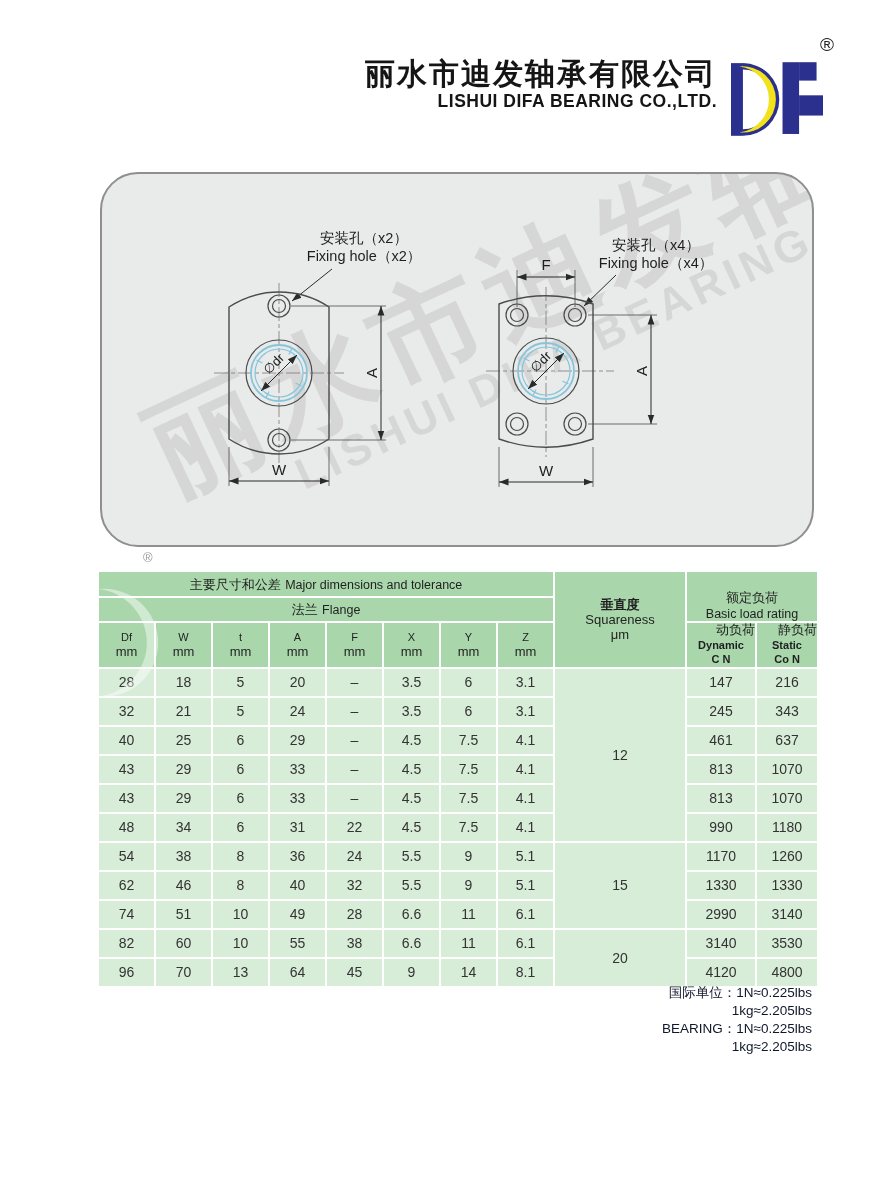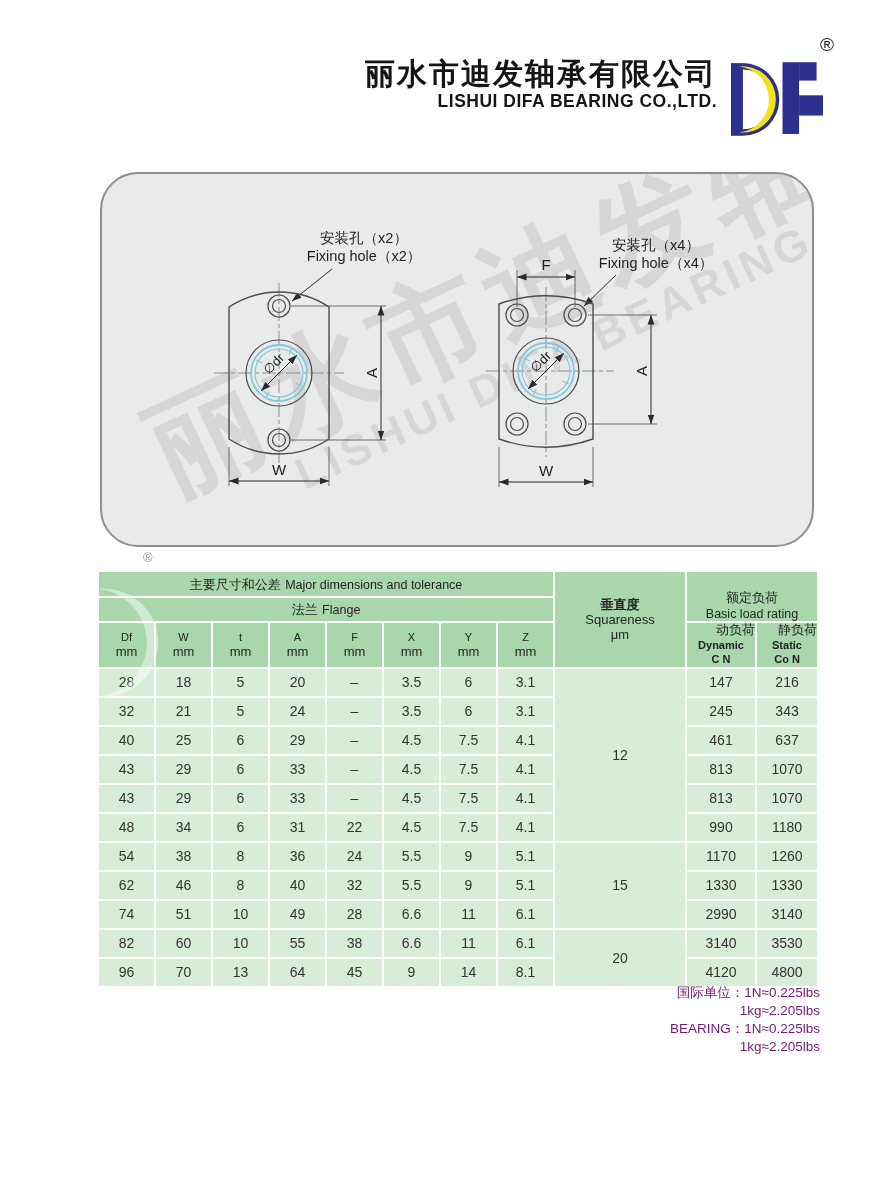--- a/index.html
+++ b/index.html
@@ -37,22 +37,22 @@
   .h-en{font-size:12.5px;}
   .cname{font-size:11px;line-height:15px;}
   .cunit{font-size:13px;line-height:14px;}
   .h3line div{line-height:14.5px;font-size:11px;font-weight:bold;}
   .h3line div:first-child{font-size:13px;font-weight:normal;text-align:right;}
   .sq-head div{line-height:15px;font-size:13px;}
   .sq-head div:first-child{font-weight:bold;}
   .table-swoosh{position:absolute;left:85px;top:572px;pointer-events:none;z-index:5;}
 
   
-  .notes{position:absolute;top:984px;right:64px;text-align:right;font-size:13.5px;
-         line-height:18px;color:#701a75;}
+  .notes{position:absolute;top:984px;right:72px;text-align:right;font-size:13.5px;
+         line-height:18px;color:#0f172a;}
 </style>
 </head>
 <body>
 
 <div class="page">
 
   <div class="head-text">
     <div class="company-cn">丽水市迪发轴承有限公司</div>
     <div class="company-en">LISHUI DIFA BEARING CO.,LTD.</div>
   </div>

